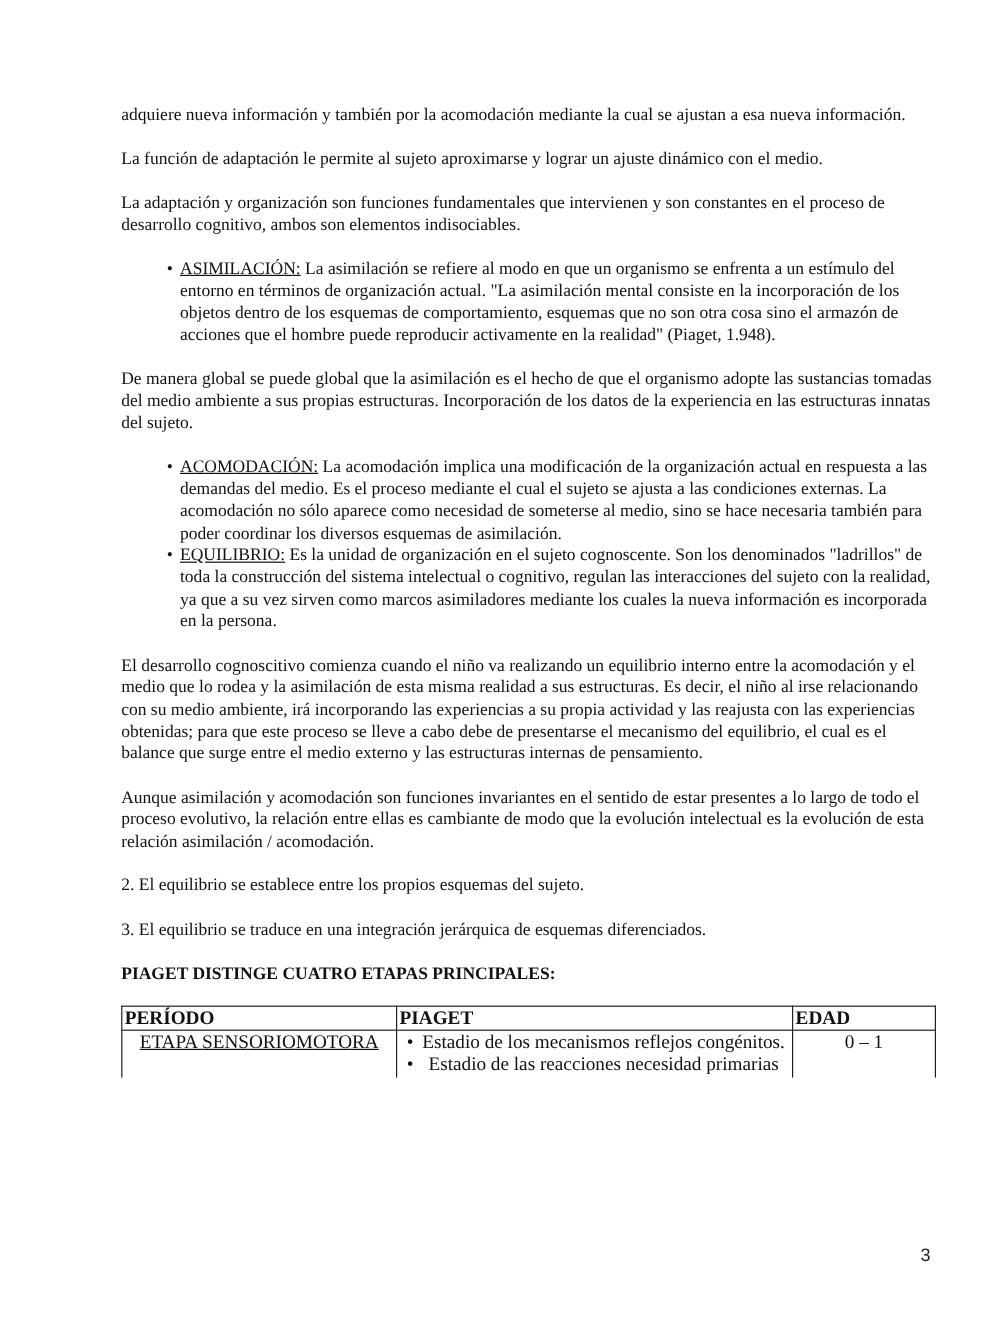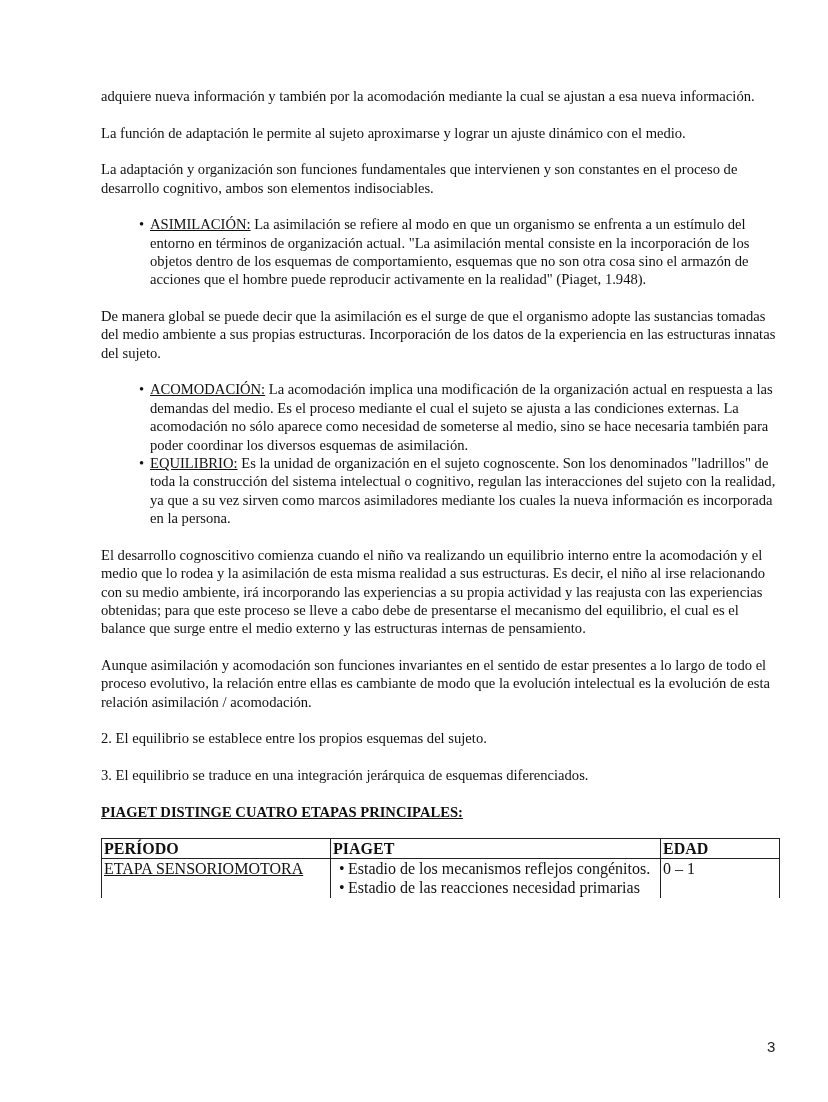--- a/index.html
+++ b/index.html
@@ -10,31 +10,31 @@
       font-size: 14.6px;
       line-height: 18.4px;
     }
     .page { position: absolute; left: 101px; top: 51px; width: 680px; margin-top: 36px; }
     p { margin: 0 0 18.2px 0; }
     .bullets { list-style: none; margin: 0 0 18.2px 0; padding: 0 0 0 49px; }
     .bullets li { position: relative; }
     .bullets li .dot { position: absolute; left: -11px; top: 0; }
     .term { text-decoration: underline; }
     .section-bold { font-weight: bold; }
-    .heading-u { font-weight: bold; text-decoration: underline; margin-bottom: 17px; }
+    .heading-u { font-weight: bold; margin-bottom: 17px; }
     table.stages {
       border-collapse: collapse; width: 678px; table-layout: fixed;
       font-size: 16px; line-height: 18.4px;
     }
     table.stages th, table.stages td {
       border: 1px solid #222; vertical-align: top; text-align: left;
       padding: 1px 2px 0 2px;
     }
     table.stages th { font-weight: bold; height: 18px; }
-    table.stages tr.last td { border-bottom: none; height: 38px; }
+    table.stages tr.last td { border-bottom: none; height: 38px; text-align: center; }
     .col-periodo { width: 229px; }
     .col-estadio { width: 330px; }
     .col-edad { width: 119px; }
     .stadium-list { list-style: none; margin: 0; padding: 0 0 0 6px; }
     .stadium-list li { position: relative; padding-left: 9px; }
     .stadium-list li .dot { position: absolute; left: 0; }
     .page-number {
       position: absolute; left: 767px; top: 1038px;
       font-family: "Liberation Sans", "DejaVu Sans", sans-serif;
       font-size: 15px; color: #222;
@@ -48,21 +48,21 @@
   <p>La función de adaptación le permite al sujeto aproximarse y lograr un ajuste dinámico con el medio.</p>
   <p>La adaptación y organización son funciones fundamentales que intervienen y son constantes en el proceso de desarrollo cognitivo, ambos son elementos indisociables.</p>
 
   <ul class="bullets">
     <li>
       <span class="dot">•</span>
       <span class="term">ASIMILACIÓN:</span><span> La asimilación se refiere al modo en que un organismo se enfrenta a un estímulo del entorno en términos de organización actual. "La asimilación mental consiste en la incorporación de los objetos dentro de los esquemas de comportamiento, esquemas que no son otra cosa sino el armazón de acciones que el hombre puede reproducir activamente en la realidad" (Piaget, 1.948).</span>
     </li>
   </ul>
 
-  <p>De manera global se puede decir que la asimilación es el surge de que el organismo adopte las sustancias tomadas del medio ambiente a sus propias estructuras. Incorporación de los datos de la experiencia en las estructuras innatas del sujeto.</p>
+  <p>De manera global se puede global que la asimilación es el hecho de que el organismo adopte las sustancias tomadas del medio ambiente a sus propias estructuras. Incorporación de los datos de la experiencia en las estructuras innatas del sujeto.</p>
 
   <ul class="bullets">
     <li>
       <span class="dot">•</span>
       <span class="term">ACOMODACIÓN:</span><span> La acomodación implica una modificación de la organización actual en respuesta a las demandas del medio. Es el proceso mediante el cual el sujeto se ajusta a las condiciones externas. La acomodación no sólo aparece como necesidad de someterse al medio, sino se hace necesaria también para poder coordinar los diversos esquemas de asimilación.</span>
     </li>
     <li>
       <span class="dot">•</span>
       <span class="term">EQUILIBRIO:</span><span> Es la unidad de organización en el sujeto cognoscente. Son los denominados "ladrillos" de toda la construcción del sistema intelectual o cognitivo, regulan las interacciones del sujeto con la realidad, ya que a su vez sirven como marcos asimiladores mediante los cuales la nueva información es incorporada en la persona.</span>
     </li>

